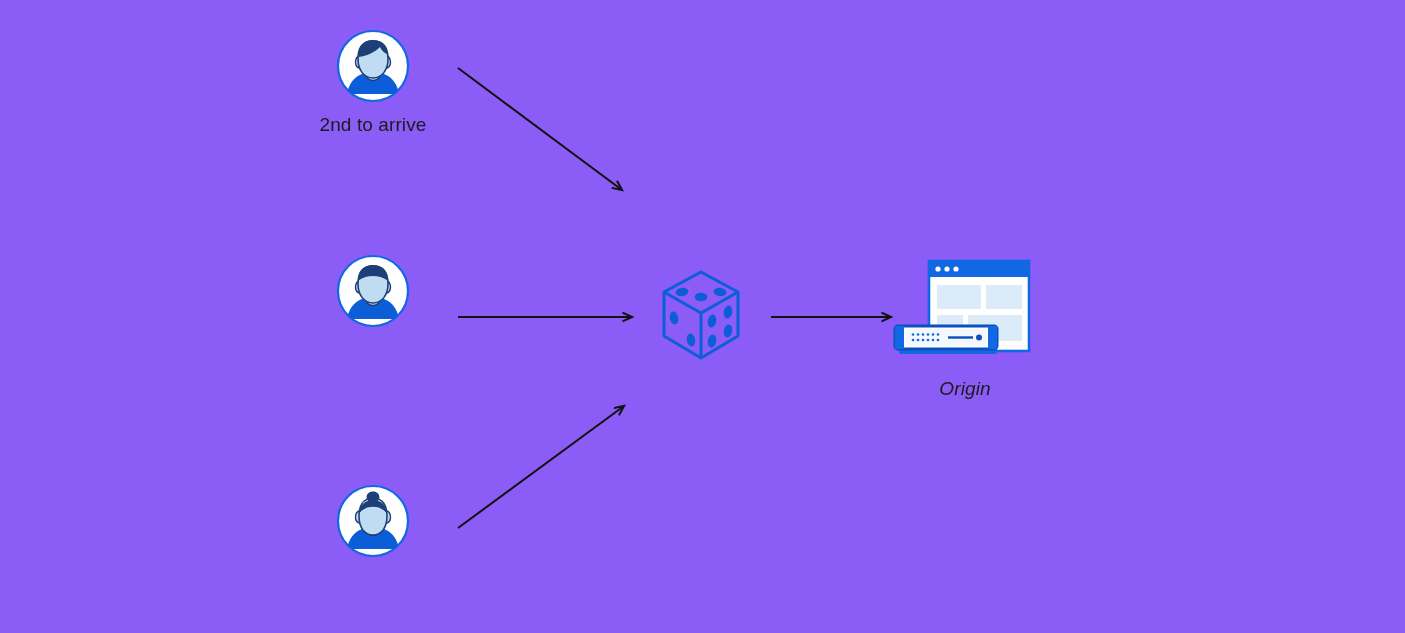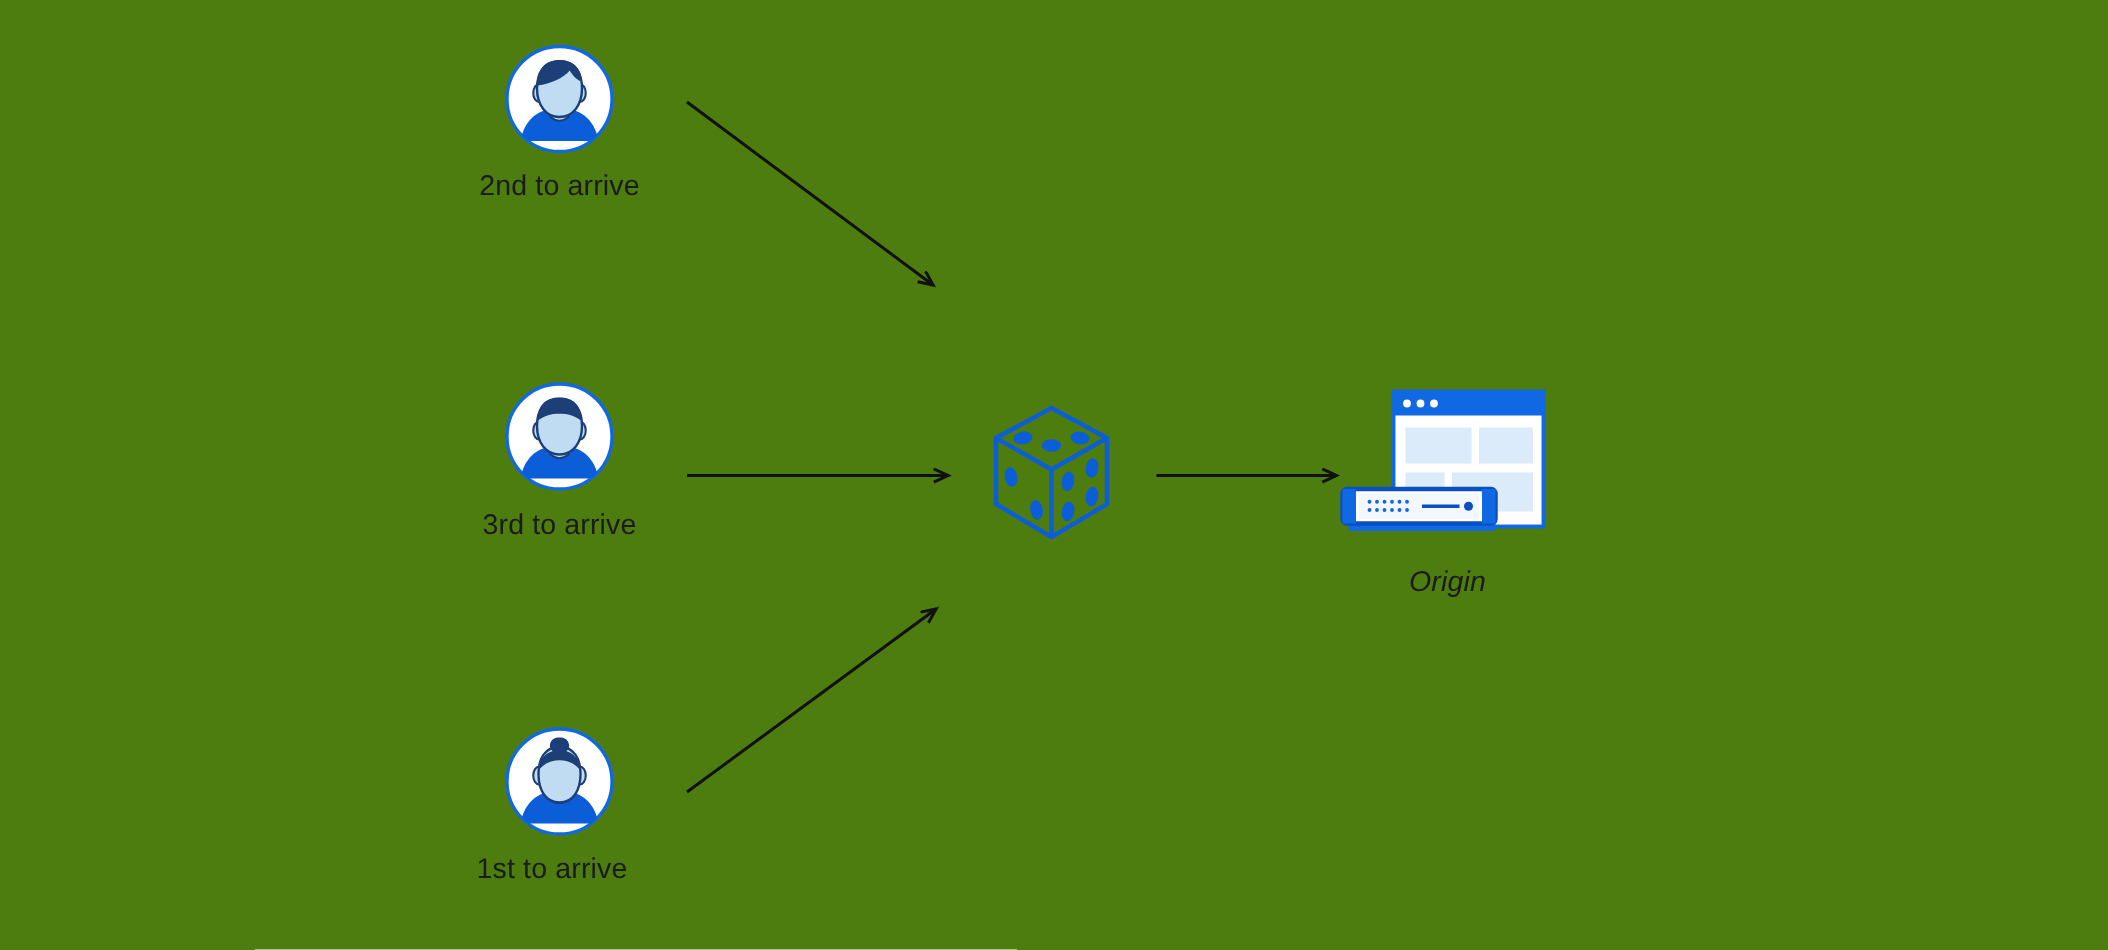--- a/index.html
+++ b/index.html
@@ -7,21 +7,21 @@
     padding: 0;
     background: #ffffff;
   }
   body {
     font-family: "Liberation Sans", sans-serif;
   }
   #canvas {
     position: relative;
     width: 1405px;
     height: 633px;
-    background: #4d7c0f;
+    background: #8b5cf6;
     overflow: hidden;
   }
   .avatar-wrap {
     position: absolute;
     width: 76px;
     height: 76px;
   }
   .node-label {
     position: absolute;
     font-family: "Liberation Sans", sans-serif;
@@ -110,41 +110,39 @@
       <g clip-path="url(#cp2)">
         <path d="M38 44 c-16 0 -24 10 -26 22 l52 0 c-2 -12 -10 -22 -26 -22 z" fill="#0b5ed7"></path>
         <path d="M32 36 h12 v14 q-6 5 -12 0 z" fill="#bfdcf2" stroke="#1c3f78" stroke-width="1.4"></path>
         <ellipse cx="24.5" cy="34" rx="4" ry="6" fill="#bfdcf2" stroke="#1c3f78" stroke-width="1.4"></ellipse>
         <ellipse cx="51.5" cy="34" rx="4" ry="6" fill="#bfdcf2" stroke="#1c3f78" stroke-width="1.4"></ellipse>
         <path d="M38 13 c-11 0 -15 8 -15 18 c0 11 6 19 15 19 c9 0 15 -8 15 -19 c0 -10 -4 -18 -15 -18 z" fill="#bfdcf2" stroke="#1c3f78" stroke-width="1.6"></path>
         <path d="M23.4 27.5 c0 -10.5 5.5 -15.5 14.6 -15.5 c9.1 0 14.6 5 14.6 15.5 c-4.6 -3.4 -9.2 -4.6 -14.6 -4.6 c-5.4 0 -10 1.2 -14.6 4.6 z" fill="#1c3f78"></path>
       </g>
     </svg>
   </div>
-  <div class="node-label" style="left:275px; top:340px; width:196px;">3rd to arrive</div>
 
   <div class="avatar-wrap" style="left:335px; top:483px;">
     <svg viewBox="0 0 76 76" width="76" height="76" xmlns="http://www.w3.org/2000/svg">
       <defs>
           <clipPath id="cp3">
             <circle cx="38" cy="38" r="35"></circle>
           </clipPath>
         </defs>
       <circle cx="38" cy="38" r="35" fill="#ffffff" stroke="#1168e3" stroke-width="2.2"></circle>
       <g clip-path="url(#cp3)">
         <path d="M38 44 c-16 0 -24 10 -26 22 l52 0 c-2 -12 -10 -22 -26 -22 z" fill="#0b5ed7"></path>
         <path d="M32 36 h12 v14 q-6 5 -12 0 z" fill="#bfdcf2" stroke="#1c3f78" stroke-width="1.4"></path>
         <ellipse cx="24.5" cy="34" rx="4" ry="6" fill="#bfdcf2" stroke="#1c3f78" stroke-width="1.4"></ellipse>
         <ellipse cx="51.5" cy="34" rx="4" ry="6" fill="#bfdcf2" stroke="#1c3f78" stroke-width="1.4"></ellipse>
         <path d="M38 15 c-10 0 -14 8 -14 18 c0 11 5 19 14 19 c9 0 14 -8 14 -19 c0 -10 -4 -18 -14 -18 z" fill="#bfdcf2" stroke="#1c3f78" stroke-width="1.6"></path>
         <path d="M38 8.5 c-4.1 0 -6.4 2.6 -6.4 5.5 c0 1.6 0.7 2.9 1.8 3.8 c-5.4 1.5 -9.2 6 -9.6 13.4 c2.4 -4.2 7.6 -7.4 14.2 -7.4 c6.6 0 11.8 3.2 14.2 7.4 c-0.4 -7.4 -4.2 -11.9 -9.6 -13.4 c1.1 -0.9 1.8 -2.2 1.8 -3.8 c0 -2.9 -2.3 -5.5 -6.4 -5.5 z" fill="#1c3f78"></path>
       </g>
     </svg>
   </div>
-  <div class="node-label" style="left:270px; top:569px; width:196px;">1st to arrive</div>
 
   <div class="dice-wrap" style="left:658px; top:268px;">
     <svg viewBox="0 0 86 96" width="86" height="96" xmlns="http://www.w3.org/2000/svg">
       <g fill="none" stroke="#0b5ed7" stroke-width="3" stroke-linejoin="round">
         <path d="M43 4 L80 24 L80 68 L43 90 L6 68 L6 24 Z"></path>
         <path d="M6 24 L43 45 L80 24"></path>
         <path d="M43 45 L43 90"></path>
       </g>
       <g fill="#0b5ed7">
         <ellipse cx="24" cy="24" rx="6.4" ry="4.2" transform="rotate(-8 24 24)"></ellipse>

